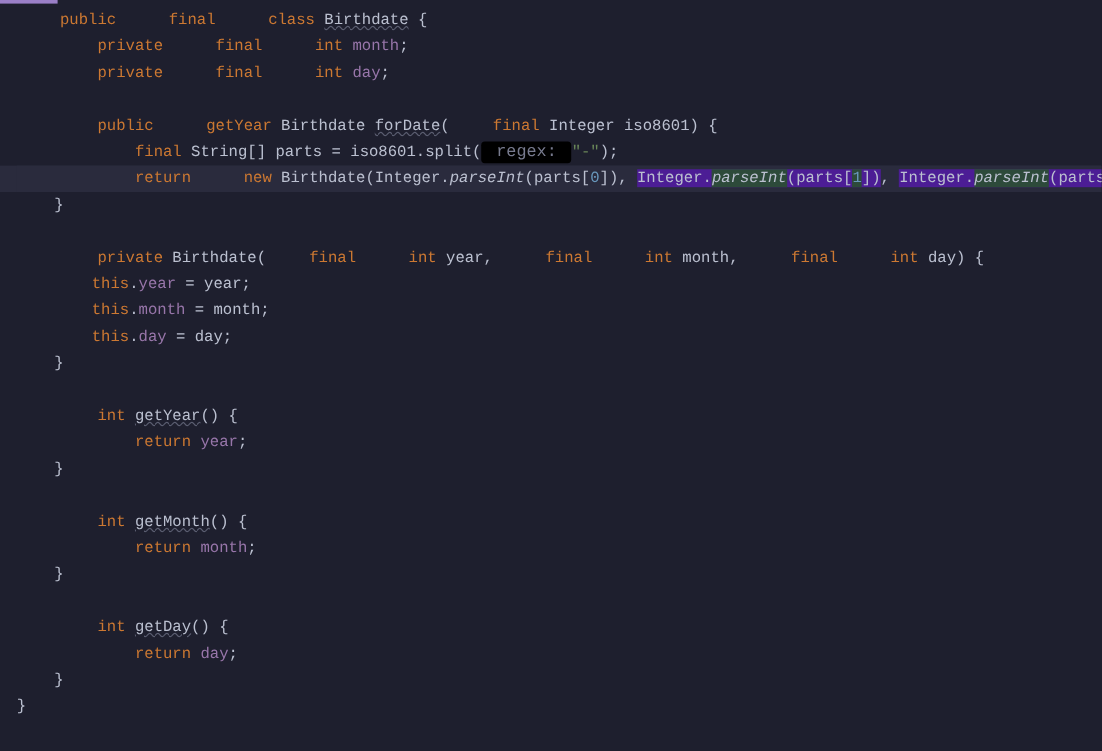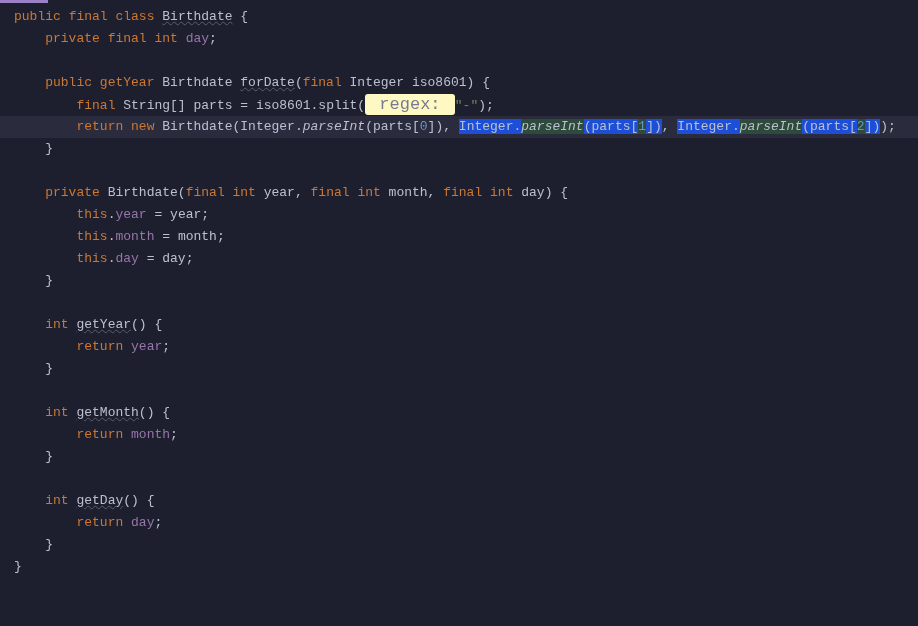--- a/index.html
+++ b/index.html
@@ -30,38 +30,38 @@
   .line.hl::before {
     content: '';
     position: absolute;
     left: -14px;
     right: 0;
     top: 0;
     bottom: 0;
     background: #2a2b3d;
     z-index: -1;
   }
-  .kw { color: #cc7832; }
+  .kw { color: #cc7832; margin-left: 36px; }
   .type { color: #bbc0d0; }
   .classname { color: #bbc0d0; text-decoration: underline wavy #5a5d70; text-decoration-thickness: 1px; }
   .methodname { color: #bbc0d0; text-decoration: underline wavy #5a5d70; text-decoration-thickness: 1px; }
   .field { color: #9876aa; }
   .param { color: #bbc0d0; }
   .str { color: #6a8759; }
   .num { color: #6897bb; }
   .punct { color: #bbc0d0; }
   .thiskw { color: #cc7832; }
   .italicm { color: #bbc0d0; font-style: italic; }
   .italicm-hl { color: #bbc0d0; font-style: italic; background: #2d4a3a; }
   .num-hl { color: #6897bb; background: #2d4a3a; }
-  .arghl { background: #1d4ed8; }
+  .arghl { background: #4c1d95; }
   .hint {
-    background: #fef9c3;
+    background: #000000;
     color: #787b8f;
-    font-size: 17px;
+    font-size: 14px;
     padding: 1px 4px;
     border-radius: 3px;
     font-style: normal;
   }
   .tab-indicator {
     position: absolute;
     top: 0;
     left: 0;
     width: 48px;
     height: 3px;
@@ -71,20 +71,21 @@
 </head>
 <body>
 
 <div class="tab-indicator"></div>
 
 <div class="editor">
 
   <div class="line"><span class="kw">public</span> <span class="kw">final</span> <span class="kw">class</span> <span class="classname">Birthdate</span><span class="punct"> {</span></div>
 
 
+  <div class="line">    <span class="kw">private</span> <span class="kw">final</span> <span class="kw">int</span> <span class="field">month</span><span class="punct">;</span></div>
 
   <div class="line">    <span class="kw">private</span> <span class="kw">final</span> <span class="kw">int</span> <span class="field">day</span><span class="punct">;</span></div>
 
   <div class="line"></div>
 
   <div class="line">    <span class="kw">public</span> <span class="kw">getYear</span> <span class="type">Birthdate</span> <span class="methodname">forDate</span><span class="punct">(</span><span class="kw">final</span> <span class="type">Integer</span> <span class="param">iso8601</span><span class="punct">) {</span></div>
 
   <div class="line">        <span class="kw">final</span> <span class="type">String[]</span> <span class="param">parts</span><span class="punct"> = </span><span class="param">iso8601</span><span class="punct">.</span><span class="param">split</span><span class="punct">(</span><span class="hint"> regex: </span><span class="str">"-"</span><span class="punct">);</span></div>
 
   <div class="line hl">        <span class="kw">return</span> <span class="kw">new</span> <span class="type">Birthdate</span><span class="punct">(</span><span class="type">Integer</span><span class="punct">.</span><span class="italicm">parseInt</span><span class="punct">(</span><span class="param">parts</span><span class="punct">[</span><span class="num">0</span><span class="punct">]</span><span class="punct">)</span><span class="punct">, </span><span class="arghl"><span class="type">Integer</span><span class="punct">.</span><span class="italicm-hl">parseInt</span><span class="punct">(</span><span class="param">parts</span><span class="punct">[</span><span class="num-hl">1</span><span class="punct">]</span><span class="punct">)</span></span><span class="punct">, </span><span class="arghl"><span class="type">Integer</span><span class="punct">.</span><span class="italicm-hl">parseInt</span><span class="punct">(</span><span class="param">parts</span><span class="punct">[</span><span class="num-hl">2</span><span class="punct">]</span><span class="punct">)</span></span><span class="punct">);</span></div>

